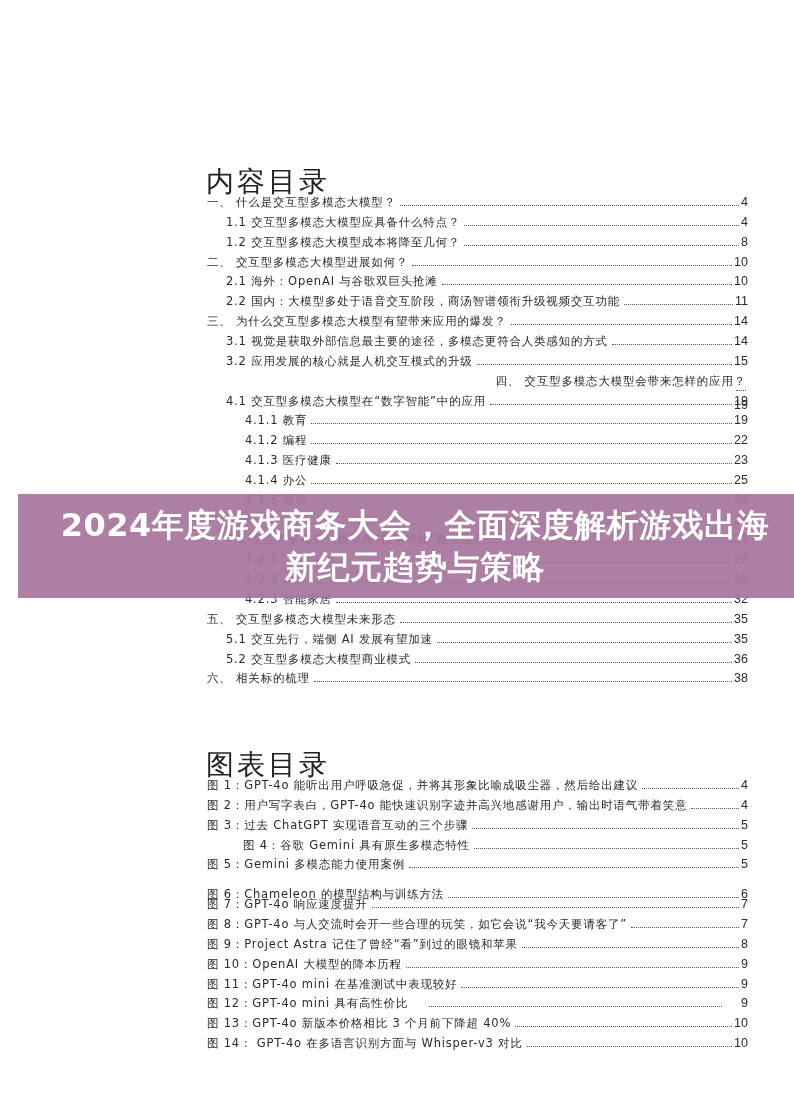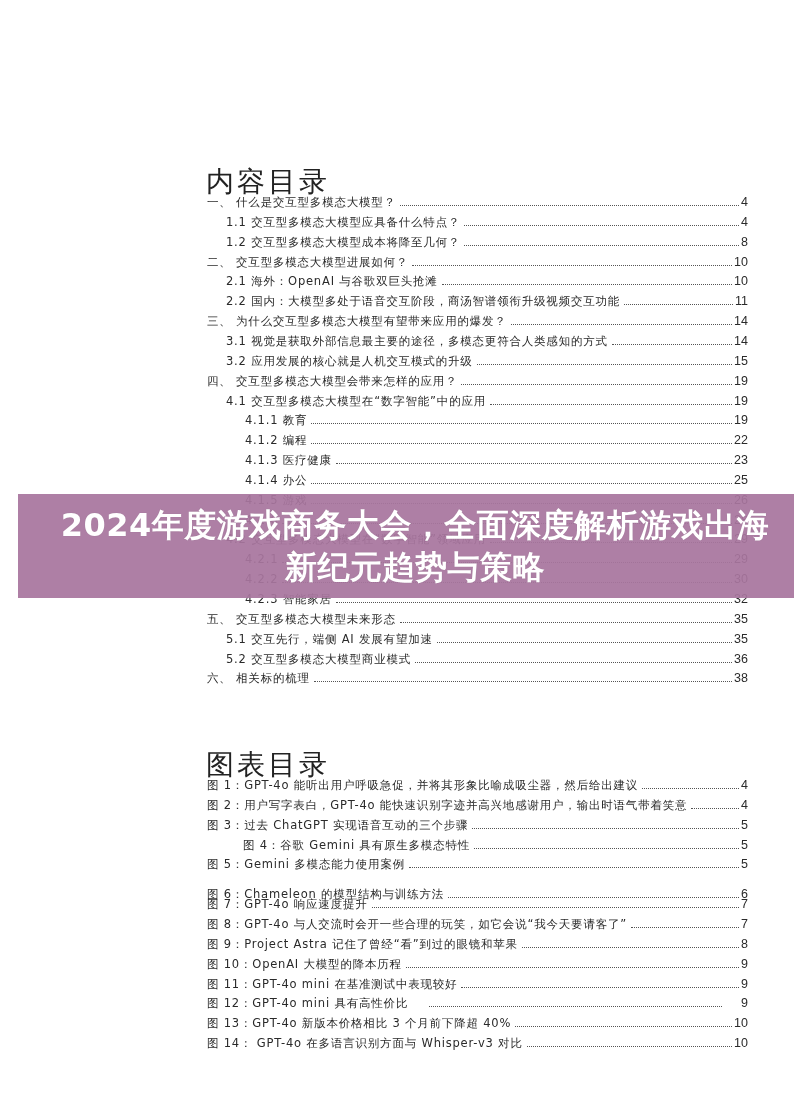--- a/index.html
+++ b/index.html
@@ -86,21 +86,21 @@
       <a class="toc-row lvl2" style="top: 331.95px;">
         <span class="label">3.1 视觉是获取外部信息最主要的途径，多模态更符合人类感知的方式</span>
         <span class="dots"></span>
         <span class="page-num">14</span>
       </a>
       <a class="toc-row lvl2" style="top: 351.8px; text-align: right;">
         <span class="label">3.2 应用发展的核心就是人机交互模式的升级</span>
         <span class="dots"></span>
         <span class="page-num">15</span>
       </a>
-      <a class="toc-row lvl1" style="top: 371.65px;">
+      <a class="toc-row lvl1" style="top: 371.65px; flex-direction: column;">
         <span class="label">四、 交互型多模态大模型会带来怎样的应用？</span>
         <span class="dots"></span>
         <span class="page-num">19</span>
       </a>
       <a class="toc-row lvl2" style="top: 391.5px;">
         <span class="label">4.1 交互型多模态大模型在“数字智能”中的应用</span>
         <span class="dots"></span>
         <span class="page-num">19</span>
       </a>
       <a class="toc-row lvl3" style="top: 411.35px;">

